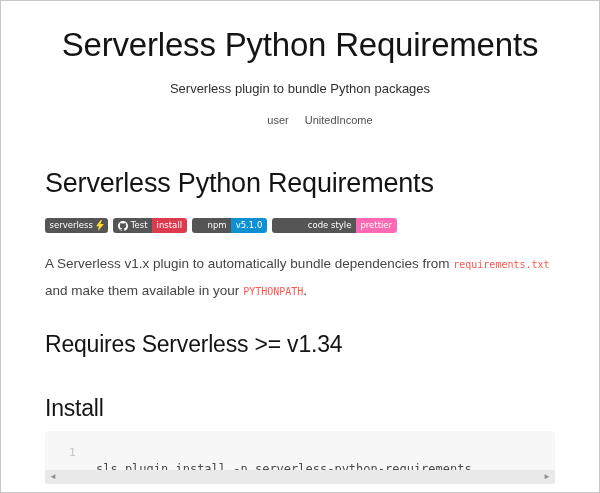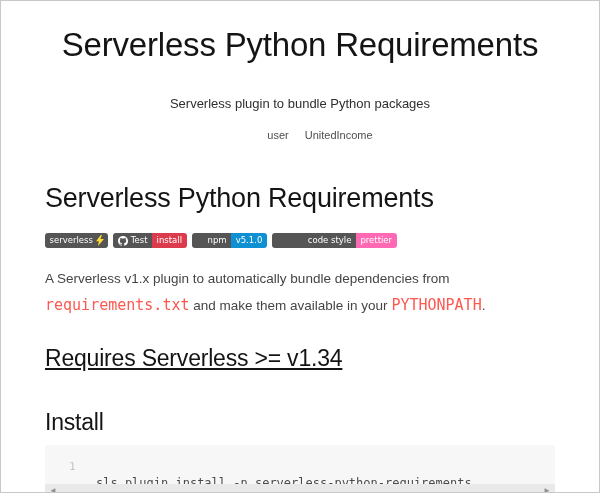--- a/index.html
+++ b/index.html
@@ -9,48 +9,48 @@
     background: #ffffff;
     border: 1px solid #c8c8c8;
     overflow: hidden;
     color: #454545;
   }
   .hero { text-align: center; padding-top: 25px; }
   .hero h1 {
     font-size: 33px; font-weight: 400; color: #141414;
     line-height: 38px; letter-spacing: -0.2px;
   }
-  .subtitle { font-size: 13px; color: #2f2f2f; margin-top: 32px; }
+  .subtitle { font-size: 13px; color: #2f2f2f; margin-top: 17px; }
   .meta {
     margin-top: 18px; font-size: 11px; color: #4f4f4f;
     display: flex; justify-content: center; gap: 16px;
     transform: translateX(20px);
   }
   .content { padding: 0 44px; }
   .readme-h2 {
     font-size: 27px; font-weight: 400; color: #141414;
     margin-top: 40px; line-height: 34px; letter-spacing: -0.2px;
   }
   .badges { margin-top: 18px; display: flex; align-items: flex-start; gap: 5px; }
   .badge {
     display: inline-flex; height: 15px; border-radius: 3px; overflow: hidden;
     font-family: "DejaVu Sans", sans-serif; font-size: 8.5px; color: #fff;
     text-decoration: none; cursor: pointer; line-height: 15px;
   }
   .badge .seg { display: inline-flex; align-items: center; gap: 3px; padding: 0 4.5px; height: 15px; }
   .intro { margin-top: 18px; font-size: 13.5px; line-height: 26px; color: #454545; }
   .inline-code {
     font-family: "DejaVu Sans Mono", monospace;
-    font-size: 15px; color: #fd5750;
+    font-size: 10px; color: #fd5750;
   }
   .readme-h3 {
     font-size: 23px; font-weight: 400; color: #141414; line-height: 26px;
     letter-spacing: -0.2px;
   }
-  .h3-requires { margin-top: 26px; text-decoration: underline; }
+  .h3-requires { margin-top: 26px; }
   .h3-install { margin-top: 38px; }
   .codeblock {
     margin-top: 10px; height: 53px; background: #f7f7f7;
     border-radius: 3px; position: relative;
   }
   .codeline {
     display: flex; padding: 15px 0 0 24px;
     font-family: "DejaVu Sans Mono", monospace; font-size: 12px;
   }
   .lineno { width: 27px; color: #c4c4c4; font-size: 11px; }

